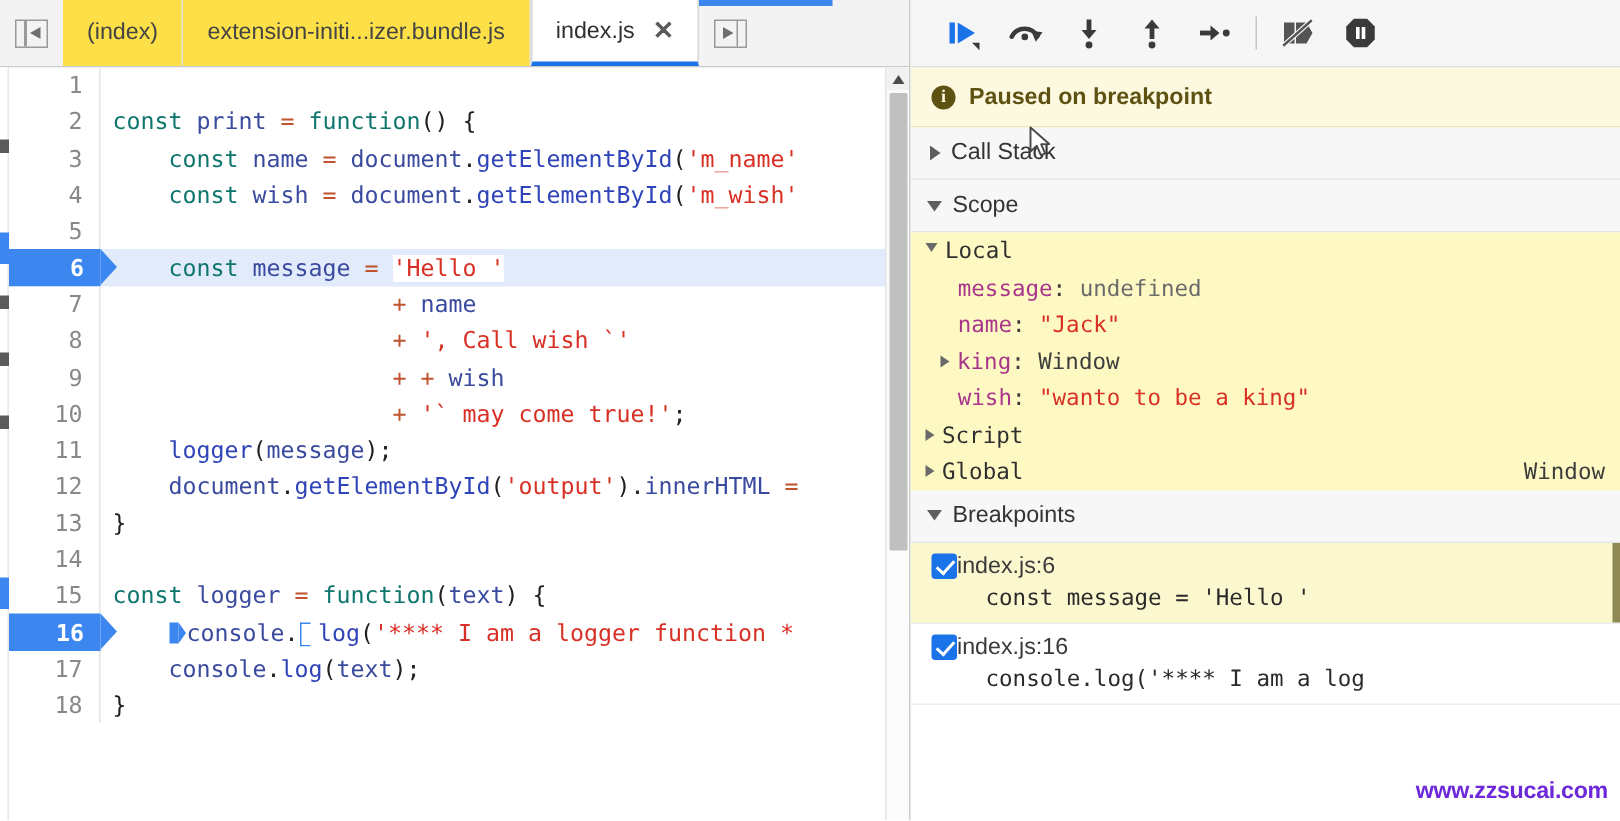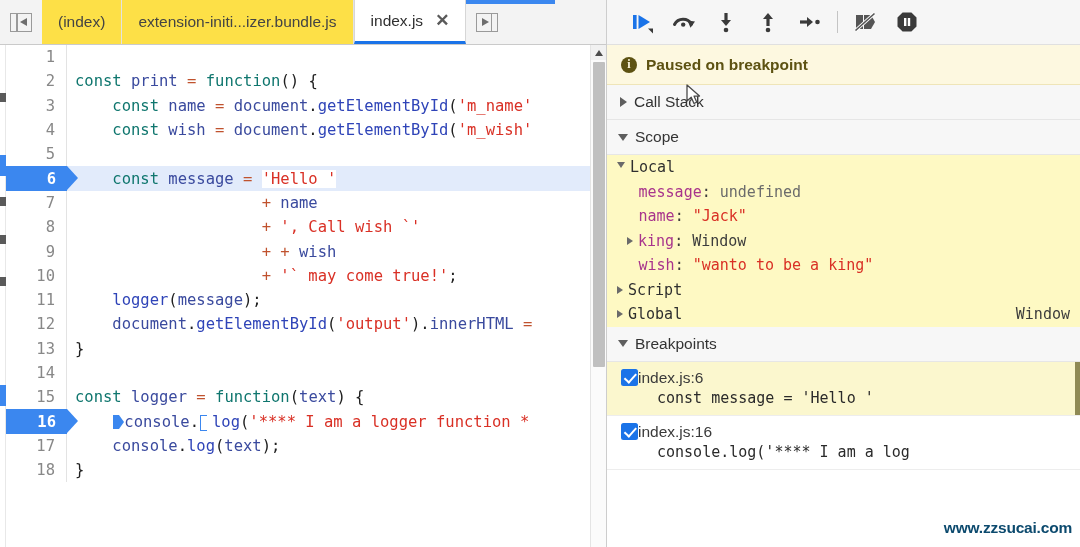--- a/index.html
+++ b/index.html
@@ -391,21 +391,21 @@
     width: 5px;
   }
   .bp-item.hl .bp-right-edge { background: #8f8a55; }
 
   
   #watermark {
     position: absolute;
     right: 8px; bottom: 10px;
     font-size: 15.5px;
     font-weight: 700;
-    color: #0c4a6e;
+    color: #6d28d9;
     font-family: "Liberation Sans", sans-serif;
     letter-spacing: -0.2px;
     pointer-events: none;
     z-index: 30;
     margin-top: 28px;
   }
 
   
   #mouse-cursor {
     position: absolute;

